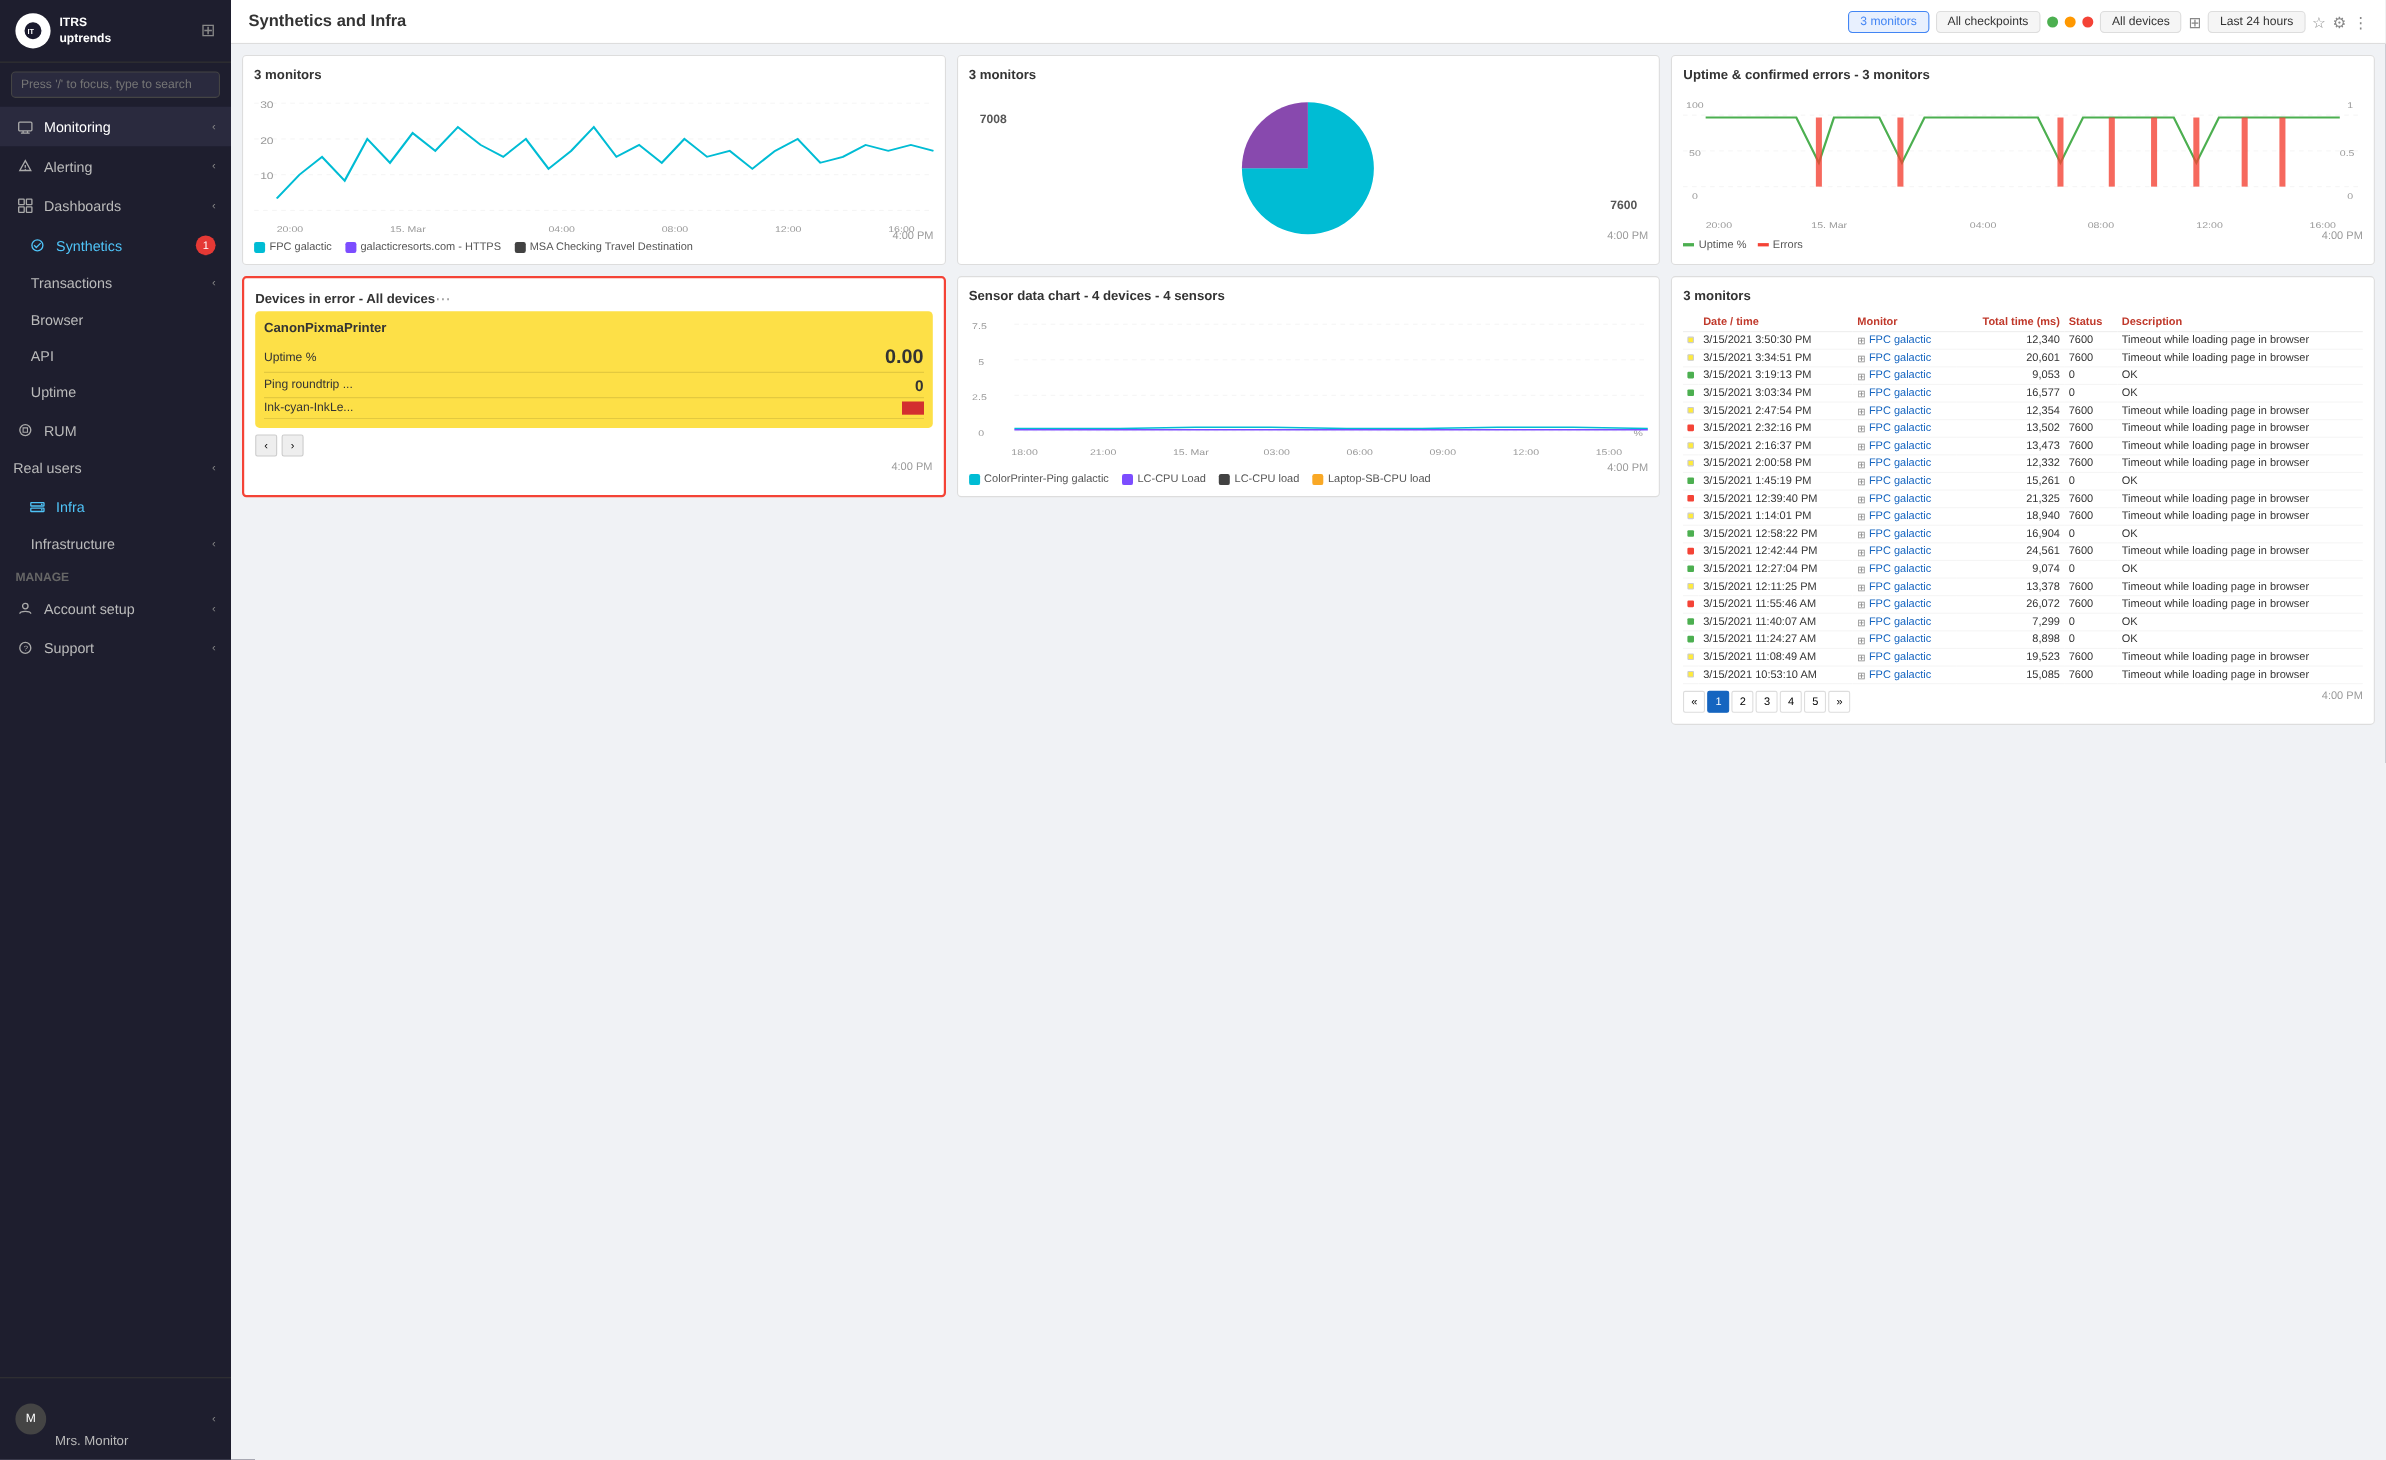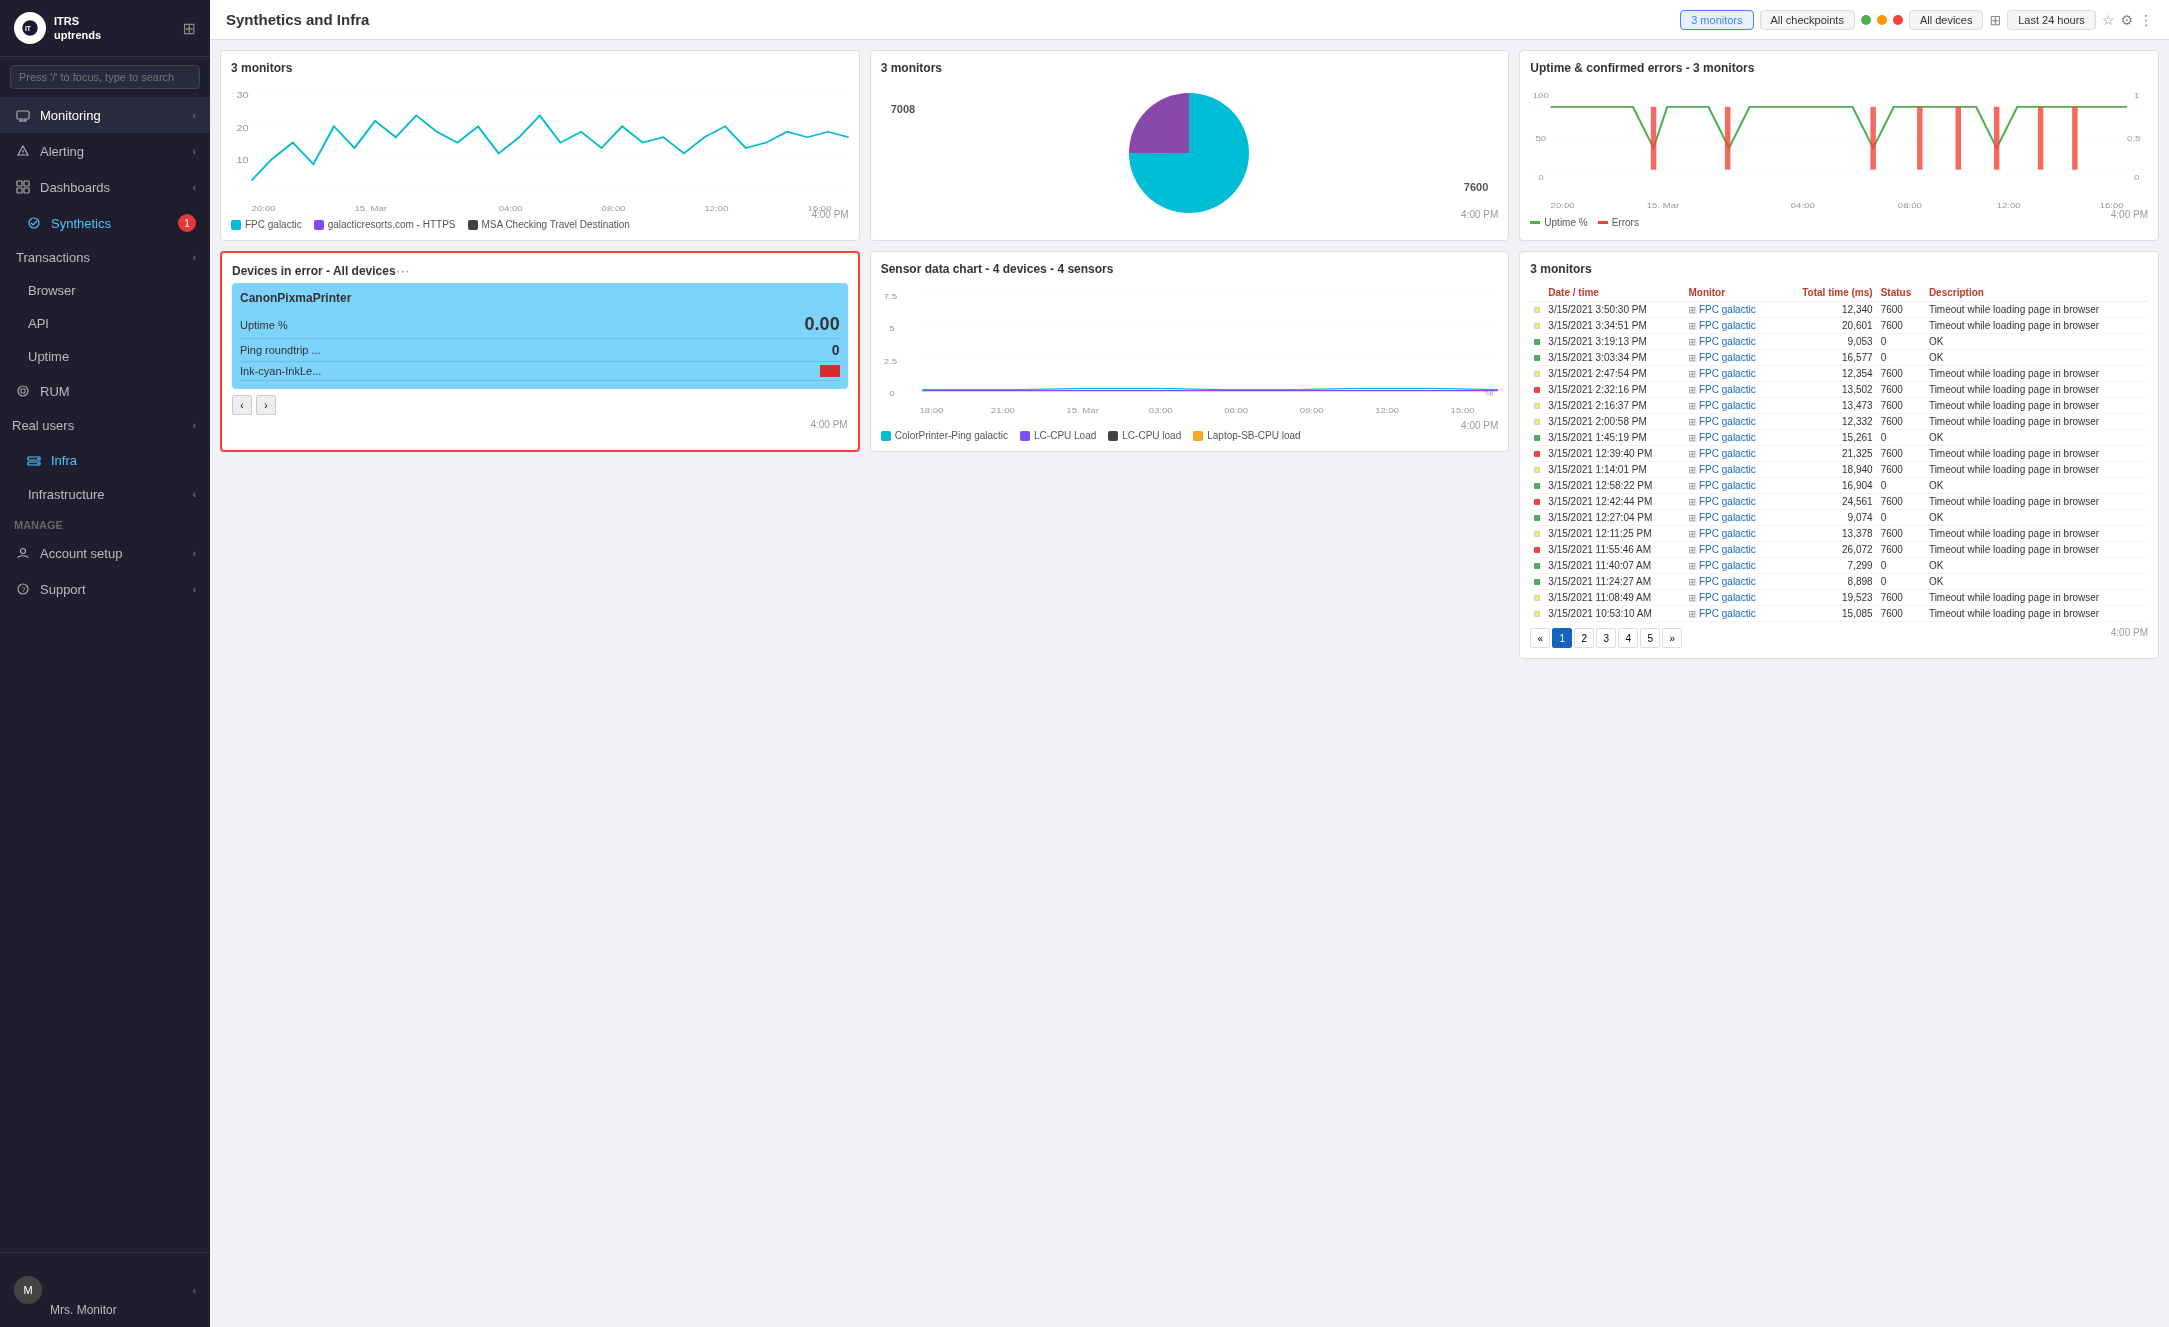--- a/index.html
+++ b/index.html
@@ -65,21 +65,21 @@
     .pie-container { display: flex; align-items: center; justify-content: center; height: 140px; position: relative; }
     .pie-label { position: absolute; left: 10px; top: 20px; font-size: 11px; font-weight: 600; color: #555; }
     .pie-label-right { position: absolute; right: 10px; bottom: 30px; font-size: 11px; font-weight: 600; color: #555; }
 
     
     .devices-panel { grid-column: 1 / 2; border: 2px solid #f44336; }
     .devices-header { display: flex; justify-content: flex-start; align-items: center; margin-bottom: 4px; }
     .devices-title { font-size: 12px; font-weight: 600; color: #333; }
     .devices-more { color: #999; font-size: 14px; cursor: pointer; }
 
-    .device-card { background: #7dd3fc; border-radius: 4px; padding: 8px; }
+    .device-card { background: #fde047; border-radius: 4px; padding: 8px; }
     .device-name { font-size: 12px; font-weight: 600; color: #333; margin-bottom: 6px; }
     .device-row { display: flex; justify-content: space-between; align-items: center; border-bottom: 1px solid rgba(0,0,0,0.1); padding: 3px 0; font-size: 11px; color: #333; }
     .device-val { font-size: 18px; font-weight: 700; color: #333; }
     .device-val-small { font-size: 14px; font-weight: 700; color: #333; }
     .device-bar-red { background: #d32f2f; width: 20px; height: 12px; }
     .device-nav { display: flex; gap: 4px; margin-top: 6px; }
     .device-nav-btn { width: 20px; height: 20px; background: #eee; border: 1px solid #ccc; display: flex; align-items: center; justify-content: center; cursor: pointer; font-size: 10px; border-radius: 2px; }
 
     
     .sensor-panel { grid-column: 2 / 3; }
@@ -173,21 +173,21 @@
     <div class="nav-item active-blue" style="color:#4fc3f7;">
       <span class="nav-icon">
         <svg width="14" height="14" viewBox="0 0 14 14">
             <circle cx="7" cy="7" r="5" fill="none" stroke="#4fc3f7" stroke-width="1.2"></circle>
             <path d="M4 7 L6 9 L10 5" stroke="#4fc3f7" stroke-width="1.2" fill="none"></path>
           </svg>
       </span>
       <span style="color:#4fc3f7;">Synthetics</span>
       <span class="nav-badge">1</span>
     </div>
-    <div class="nav-item" style="padding-left:16px;">
+    <div class="nav-item" style="padding-left:28px;">
       <span>Transactions</span>
       <span class="nav-arrow">‹</span>
     </div>
     <div class="nav-item" style="padding-left:28px;">
       <span>Browser</span>
     </div>
     <div class="nav-item" style="padding-left:28px;">
       <span>API</span>
     </div>
     <div class="nav-item" style="padding-left:28px;">

